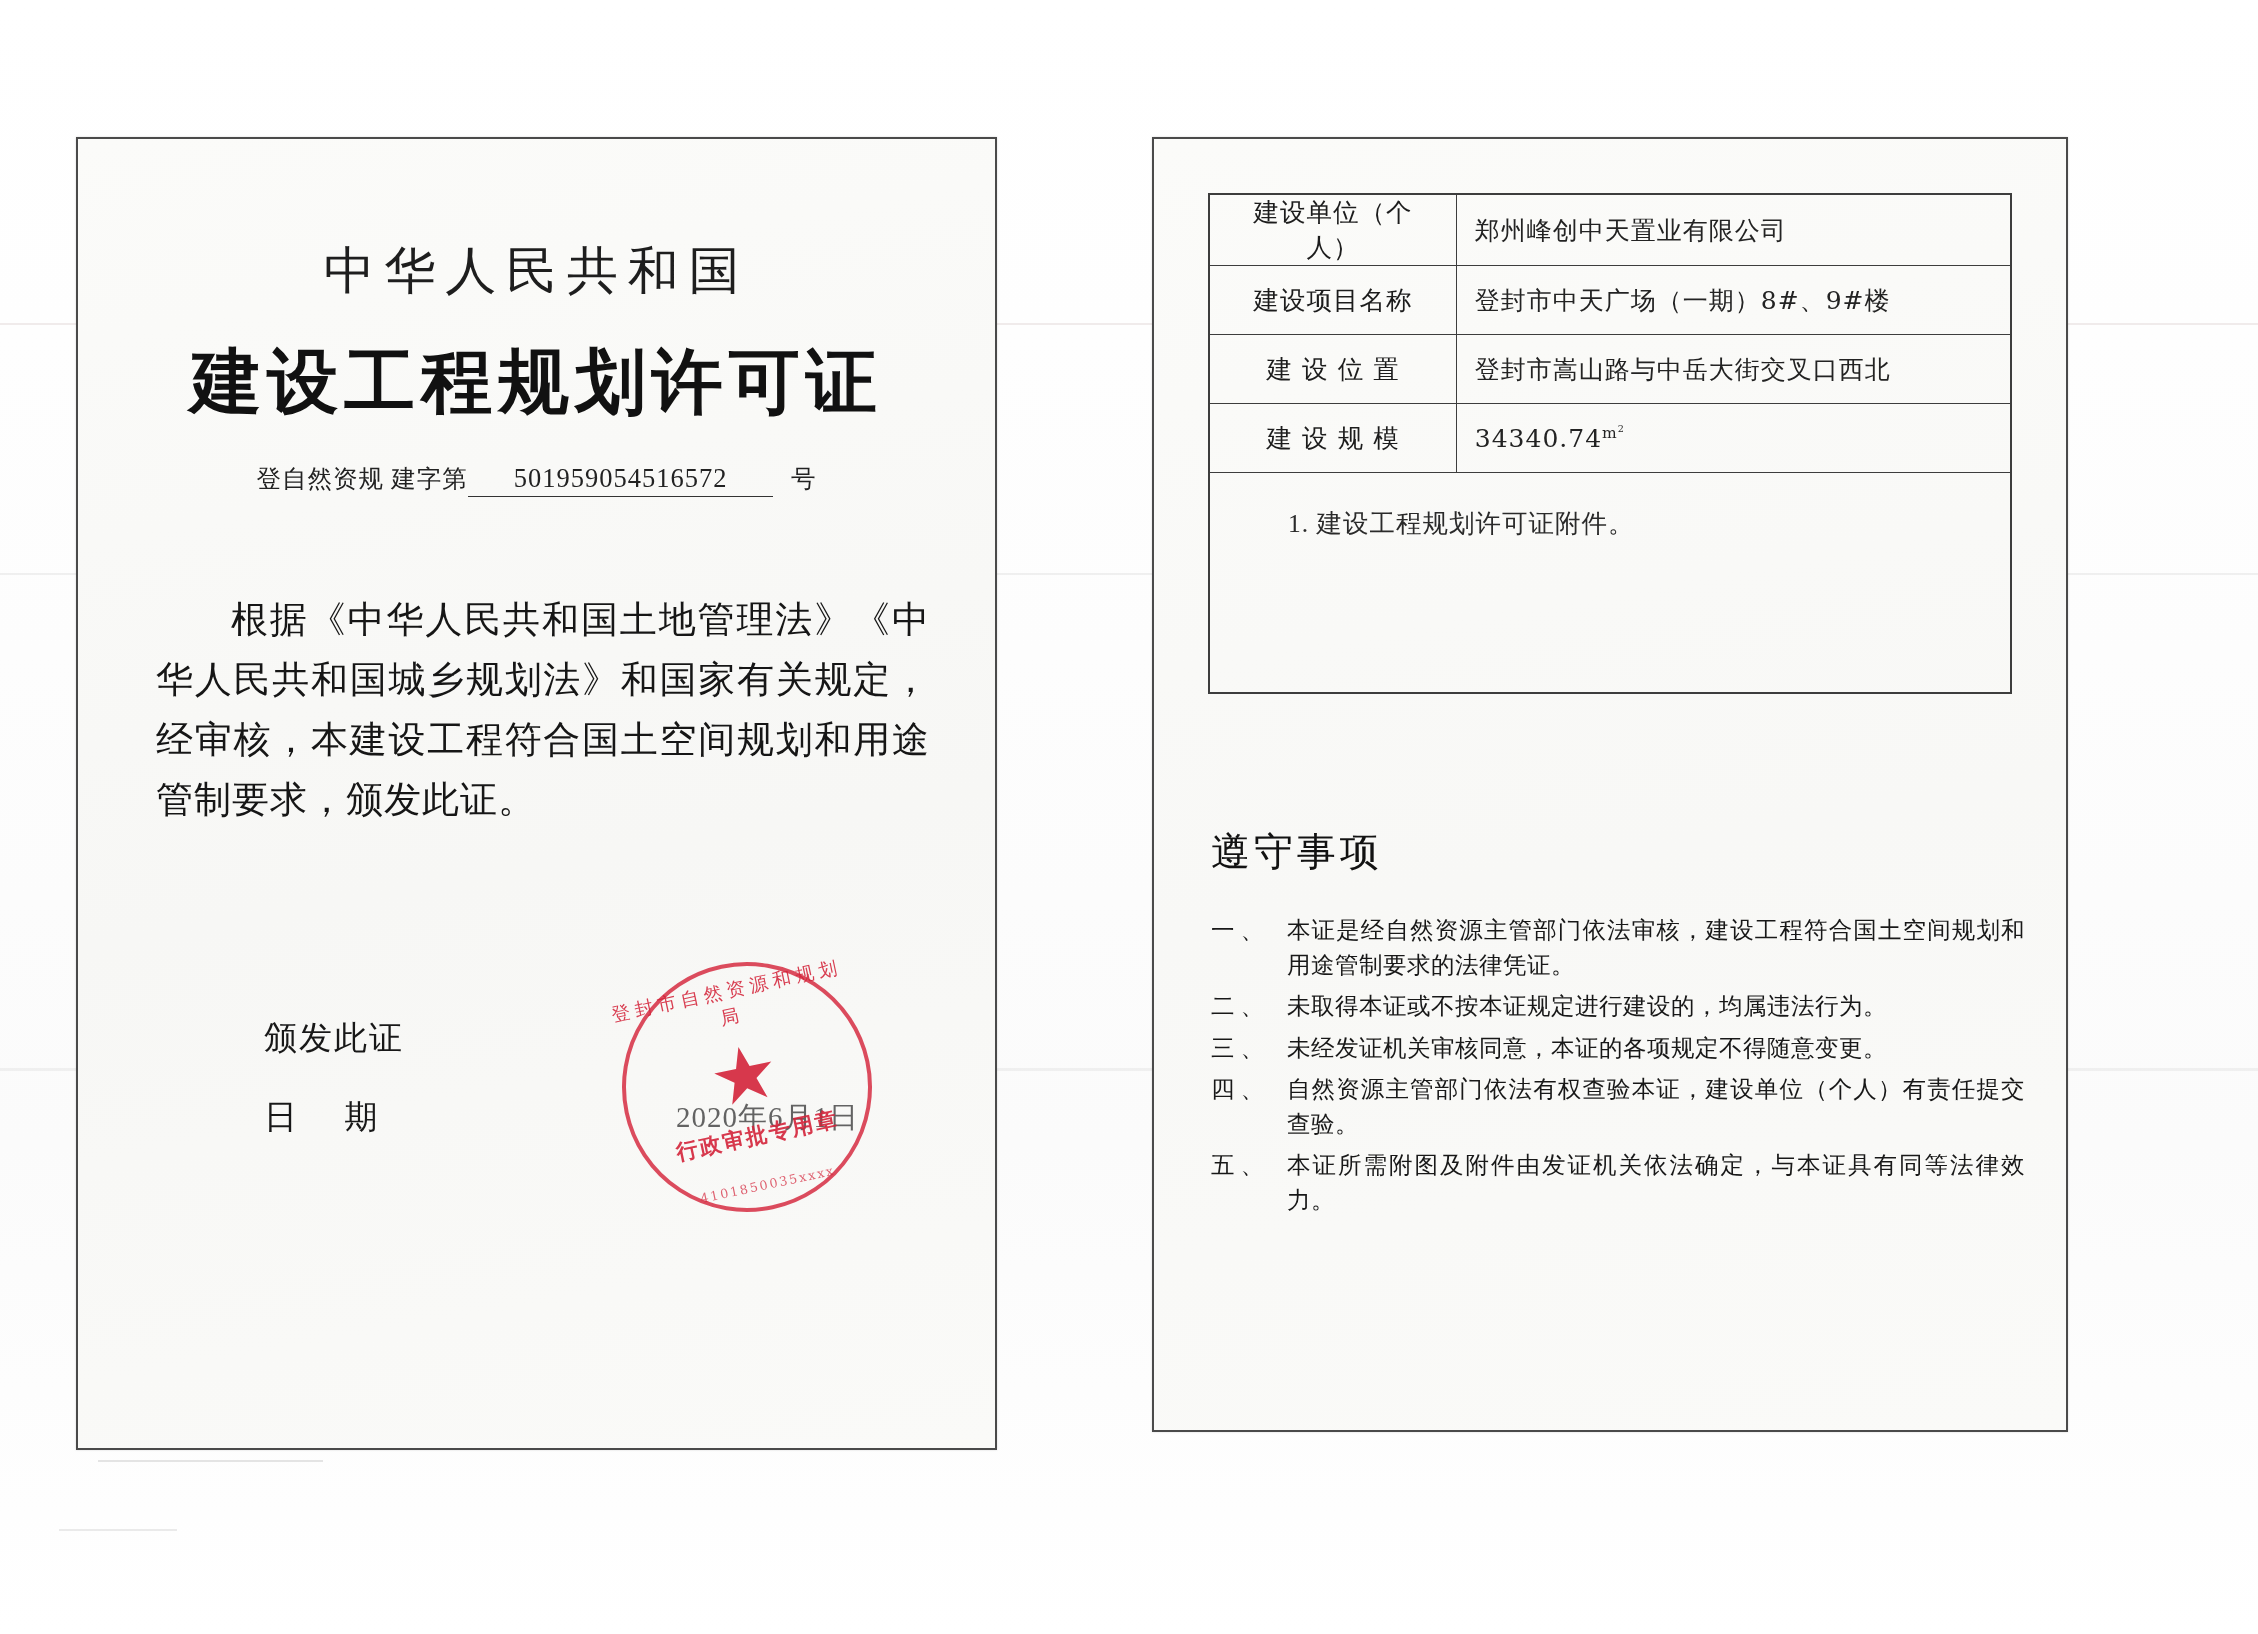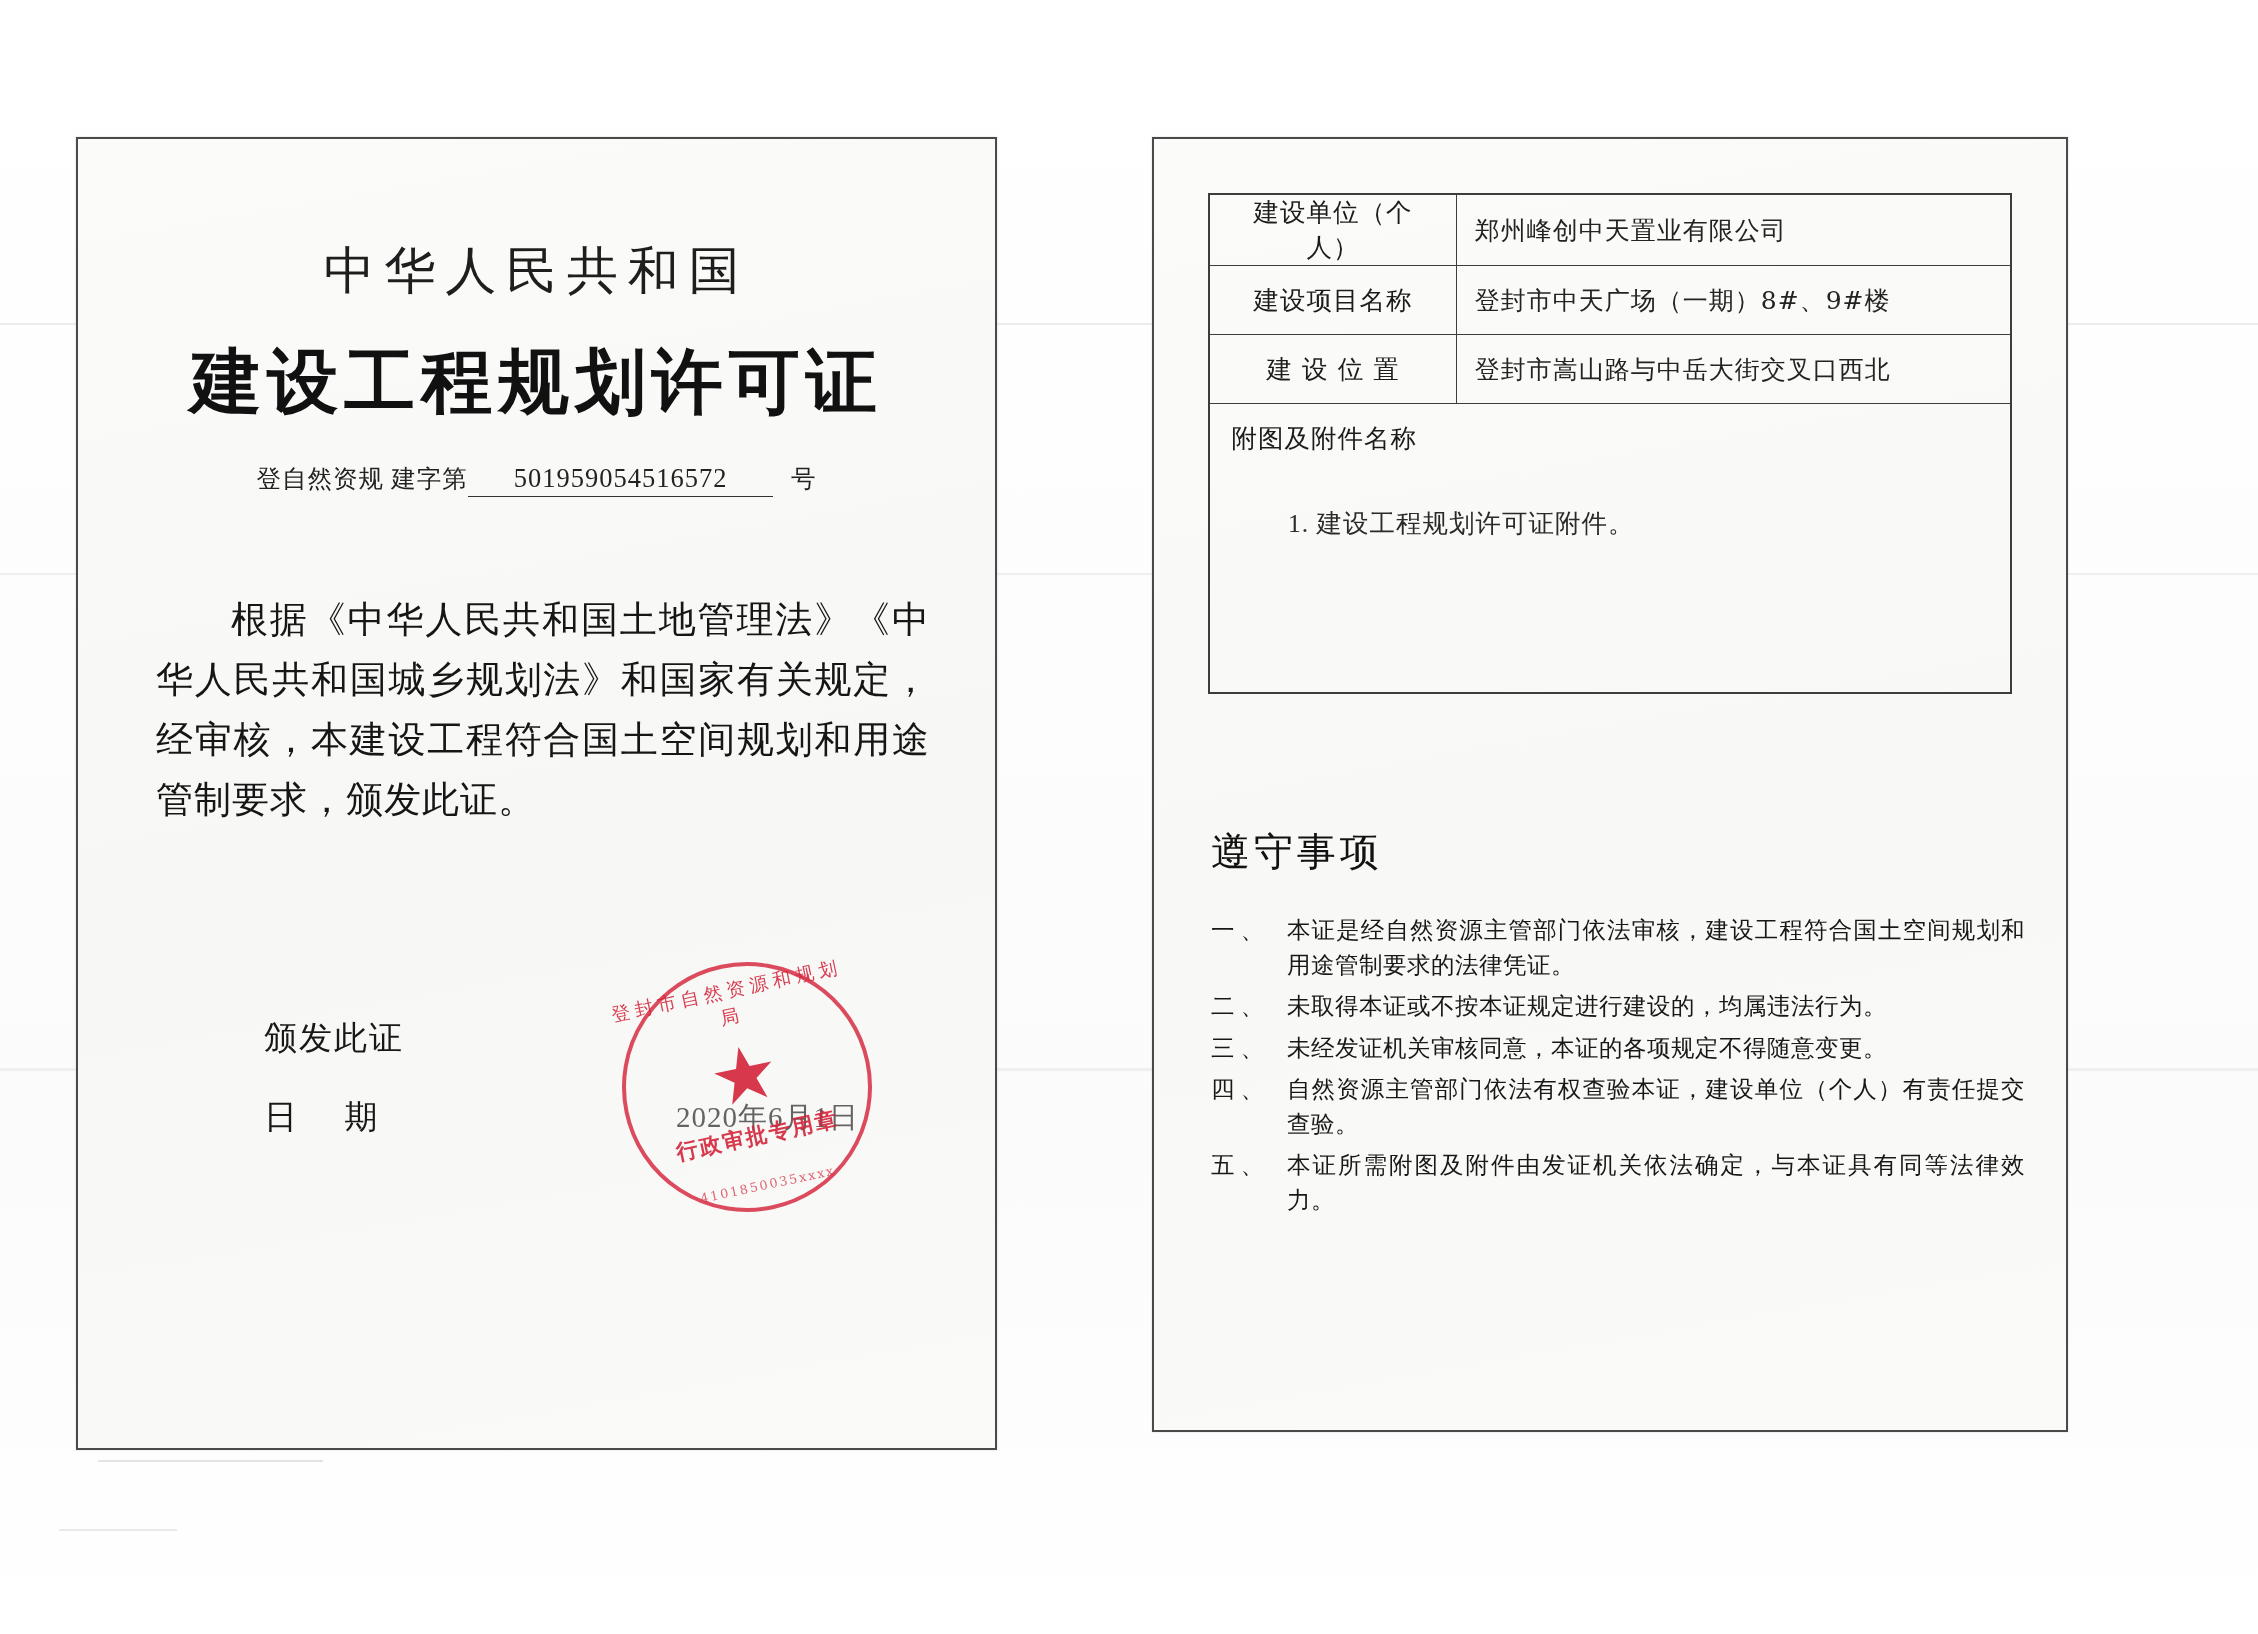--- a/index.html
+++ b/index.html
@@ -350,21 +350,22 @@
     </tr>
     <tr>
       <td class="label">建设项目名称</td>
       <td class="value">登封市中天广场（一期）8#、9#楼</td>
     </tr>
     <tr>
       <td class="label">建 设 位 置</td>
       <td class="value">登封市嵩山路与中岳大街交叉口西北</td>
     </tr>
     <tr>
-      <td class="attach-head" colspan="2">附图及附件名称</td>
+      <td class="label">建 设 规 模</td>
+      <td class="value"><span>34340.74</span><span class="sup">m<span class="sup">2</span></span></td>
     </tr>
     <tr>
       <td class="attach-body" colspan="2">1. 建设工程规划许可证附件。</td>
     </tr>
   </tbody>
     </table>
 
   <div id="rules-title">遵守事项</div>
 
   <div id="rules-list">

